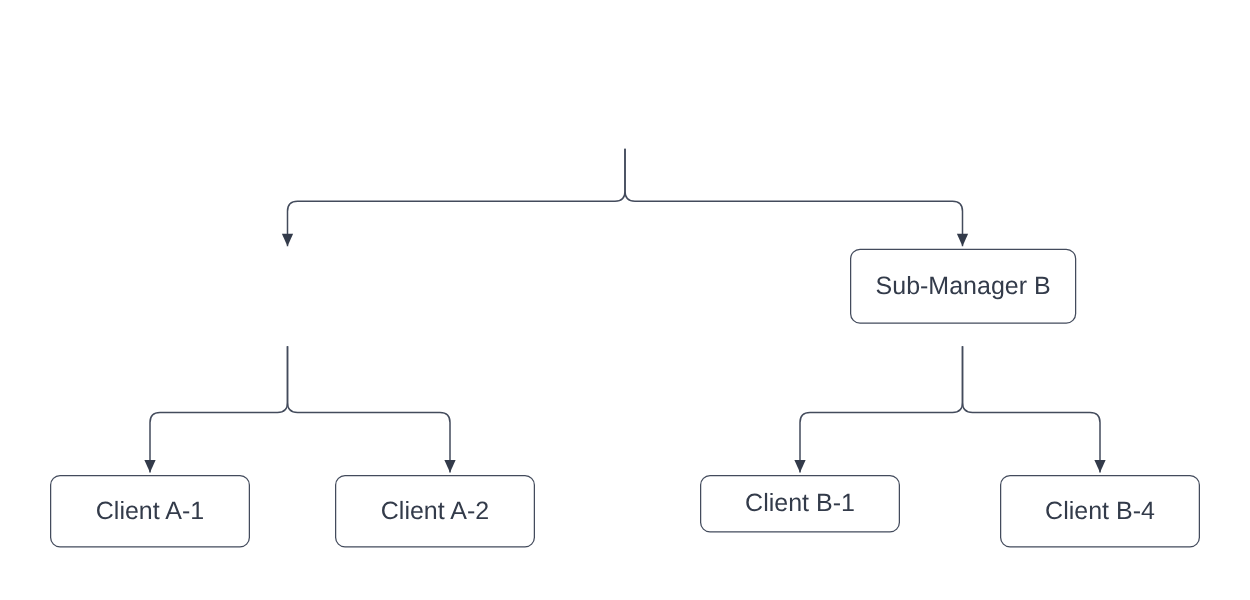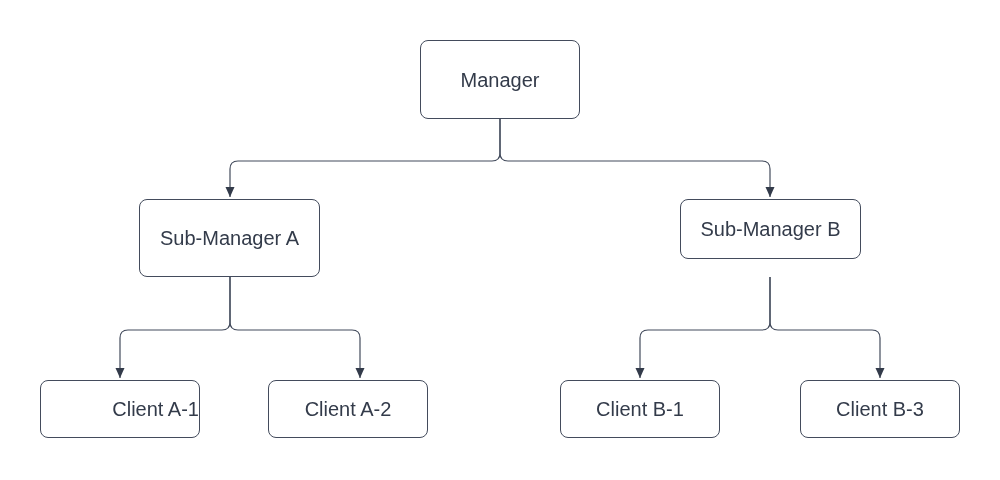--- a/index.html
+++ b/index.html
@@ -34,23 +34,23 @@
     justify-content: center;
     color: #333b4a;
     font-size: 20px;
     line-height: 1;
     white-space: nowrap;
     cursor: default;
   }
   .node-manager   { left: 420px; top: 40px;  width: 160px; height: 79px; }
   .node-sub-a     { left: 139px; top: 199px; width: 181px; height: 78px; }
   .node-sub-b     { left: 680px; top: 199px; width: 181px; height: 60px; }
-  .node-client-a1 { left: 40px;  top: 380px; width: 160px; height: 58px; justify-content: flex-end; }
+  .node-client-a1 { left: 40px;  top: 380px; width: 160px; height: 58px; }
   .node-client-a2 { left: 268px; top: 380px; width: 160px; height: 58px; }
-  .node-client-b1 { left: 560px; top: 380px; width: 160px; height: 58px; }
+  .node-client-b1 { left: 560px; top: 380px; width: 160px; height: 46px; }
   .node-client-b2 { left: 800px; top: 380px; width: 160px; height: 58px; }
 </style>
 </head>
 <body>
 
 <div class="canvas">
 
   <svg class="edges" viewBox="0 0 1000 480" xmlns="http://www.w3.org/2000/svg">
     <defs>
       <marker id="arrow" markerUnits="userSpaceOnUse" markerWidth="12" markerHeight="12" viewBox="0 0 12 12" refX="11" refY="6" orient="auto">
@@ -60,41 +60,35 @@
     <g fill="none" stroke="#434b5c" stroke-width="1.2">
       <path d="M500 119 L500 153 Q500 161 492 161 L238 161 Q230 161 230 169 L230 197" marker-end="url(#arrow)"></path>
       <path d="M500 119 L500 153 Q500 161 508 161 L762 161 Q770 161 770 169 L770 197" marker-end="url(#arrow)"></path>
       <path d="M230 277 L230 322 Q230 330 222 330 L128 330 Q120 330 120 338 L120 378" marker-end="url(#arrow)"></path>
       <path d="M230 277 L230 322 Q230 330 238 330 L352 330 Q360 330 360 338 L360 378" marker-end="url(#arrow)"></path>
       <path d="M770 277 L770 322 Q770 330 762 330 L648 330 Q640 330 640 338 L640 378" marker-end="url(#arrow)"></path>
       <path d="M770 277 L770 322 Q770 330 778 330 L872 330 Q880 330 880 338 L880 378" marker-end="url(#arrow)"></path>
     </g>
   </svg>
 
-  <div class="node node-manager">
-    <span>Manager</span>
-  </div>
 
-  <div class="node node-sub-a">
-    <span>Sub-Manager A</span>
-  </div>
 
   <div class="node node-sub-b">
     <span>Sub-Manager B</span>
   </div>
 
   <div class="node node-client-a1">
     <span>Client A-1</span>
   </div>
 
   <div class="node node-client-a2">
     <span>Client A-2</span>
   </div>
 
   <div class="node node-client-b1">
     <span>Client B-1</span>
   </div>
 
   <div class="node node-client-b2">
-    <span>Client B-3</span>
+    <span>Client B-4</span>
   </div>
 
 </div>
 
 </body></html>

